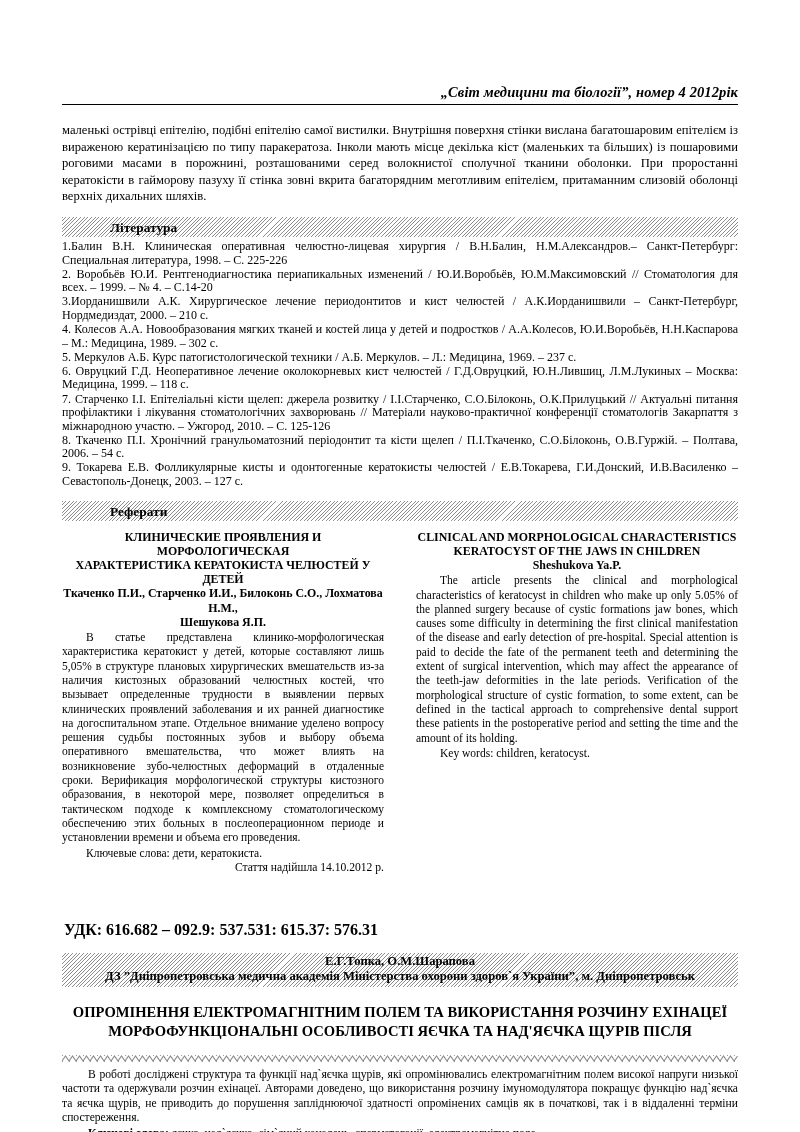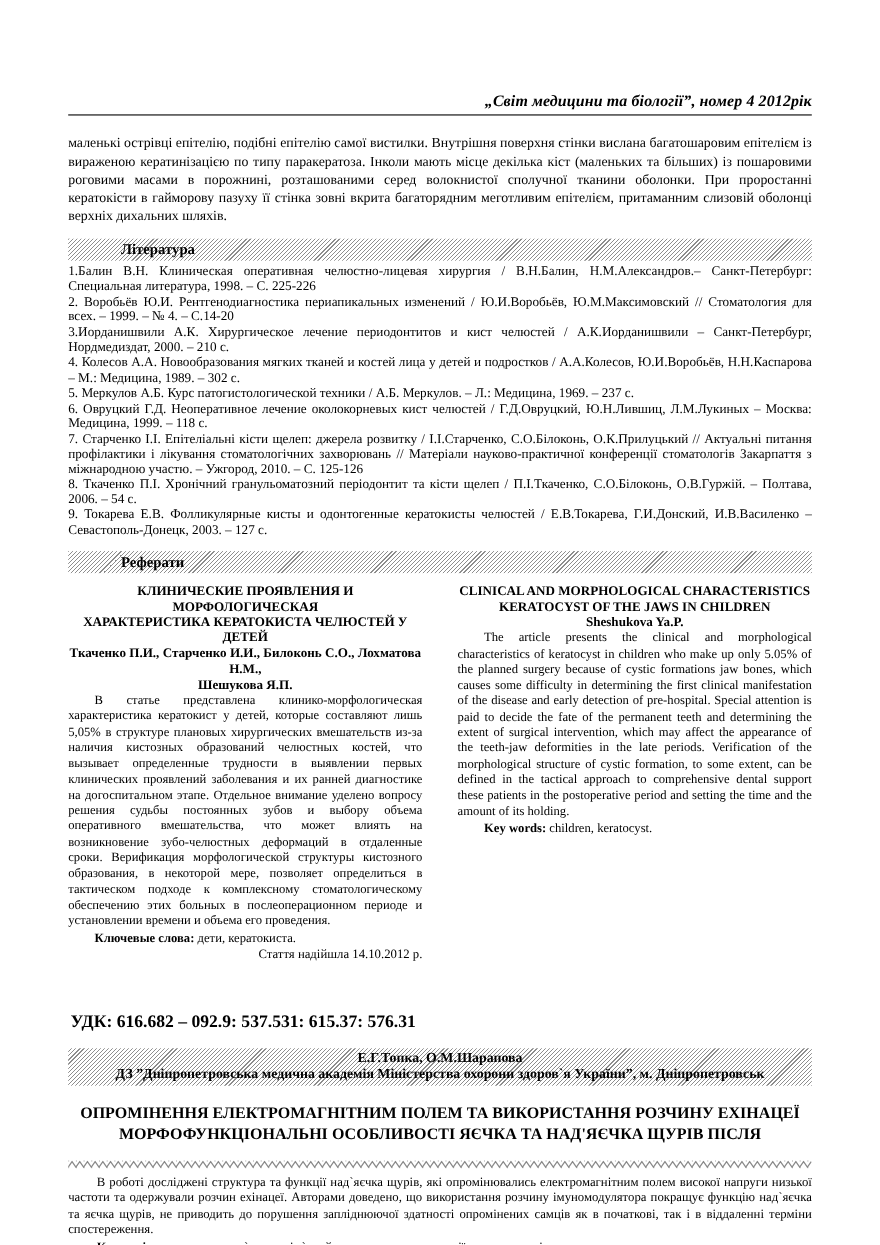--- a/index.html
+++ b/index.html
@@ -108,21 +108,21 @@
     margin: 1px 0 0 0;
     text-indent: 24px;
   }
   .abs-keys {
     text-align: justify;
     font-size: 11.5px;
     line-height: 14.3px;
     margin: 1px 0 0 0;
     text-indent: 24px;
   }
-  .abs-keys b { font-weight: bold; }
+  .abs-keys b { font-weight: normal; }
   .abs-foot {
     text-align: right;
     font-size: 11.6px;
     line-height: 14.3px;
     margin-top: 1px;
   }
 
   
   .udk {
     font-weight: bold;

